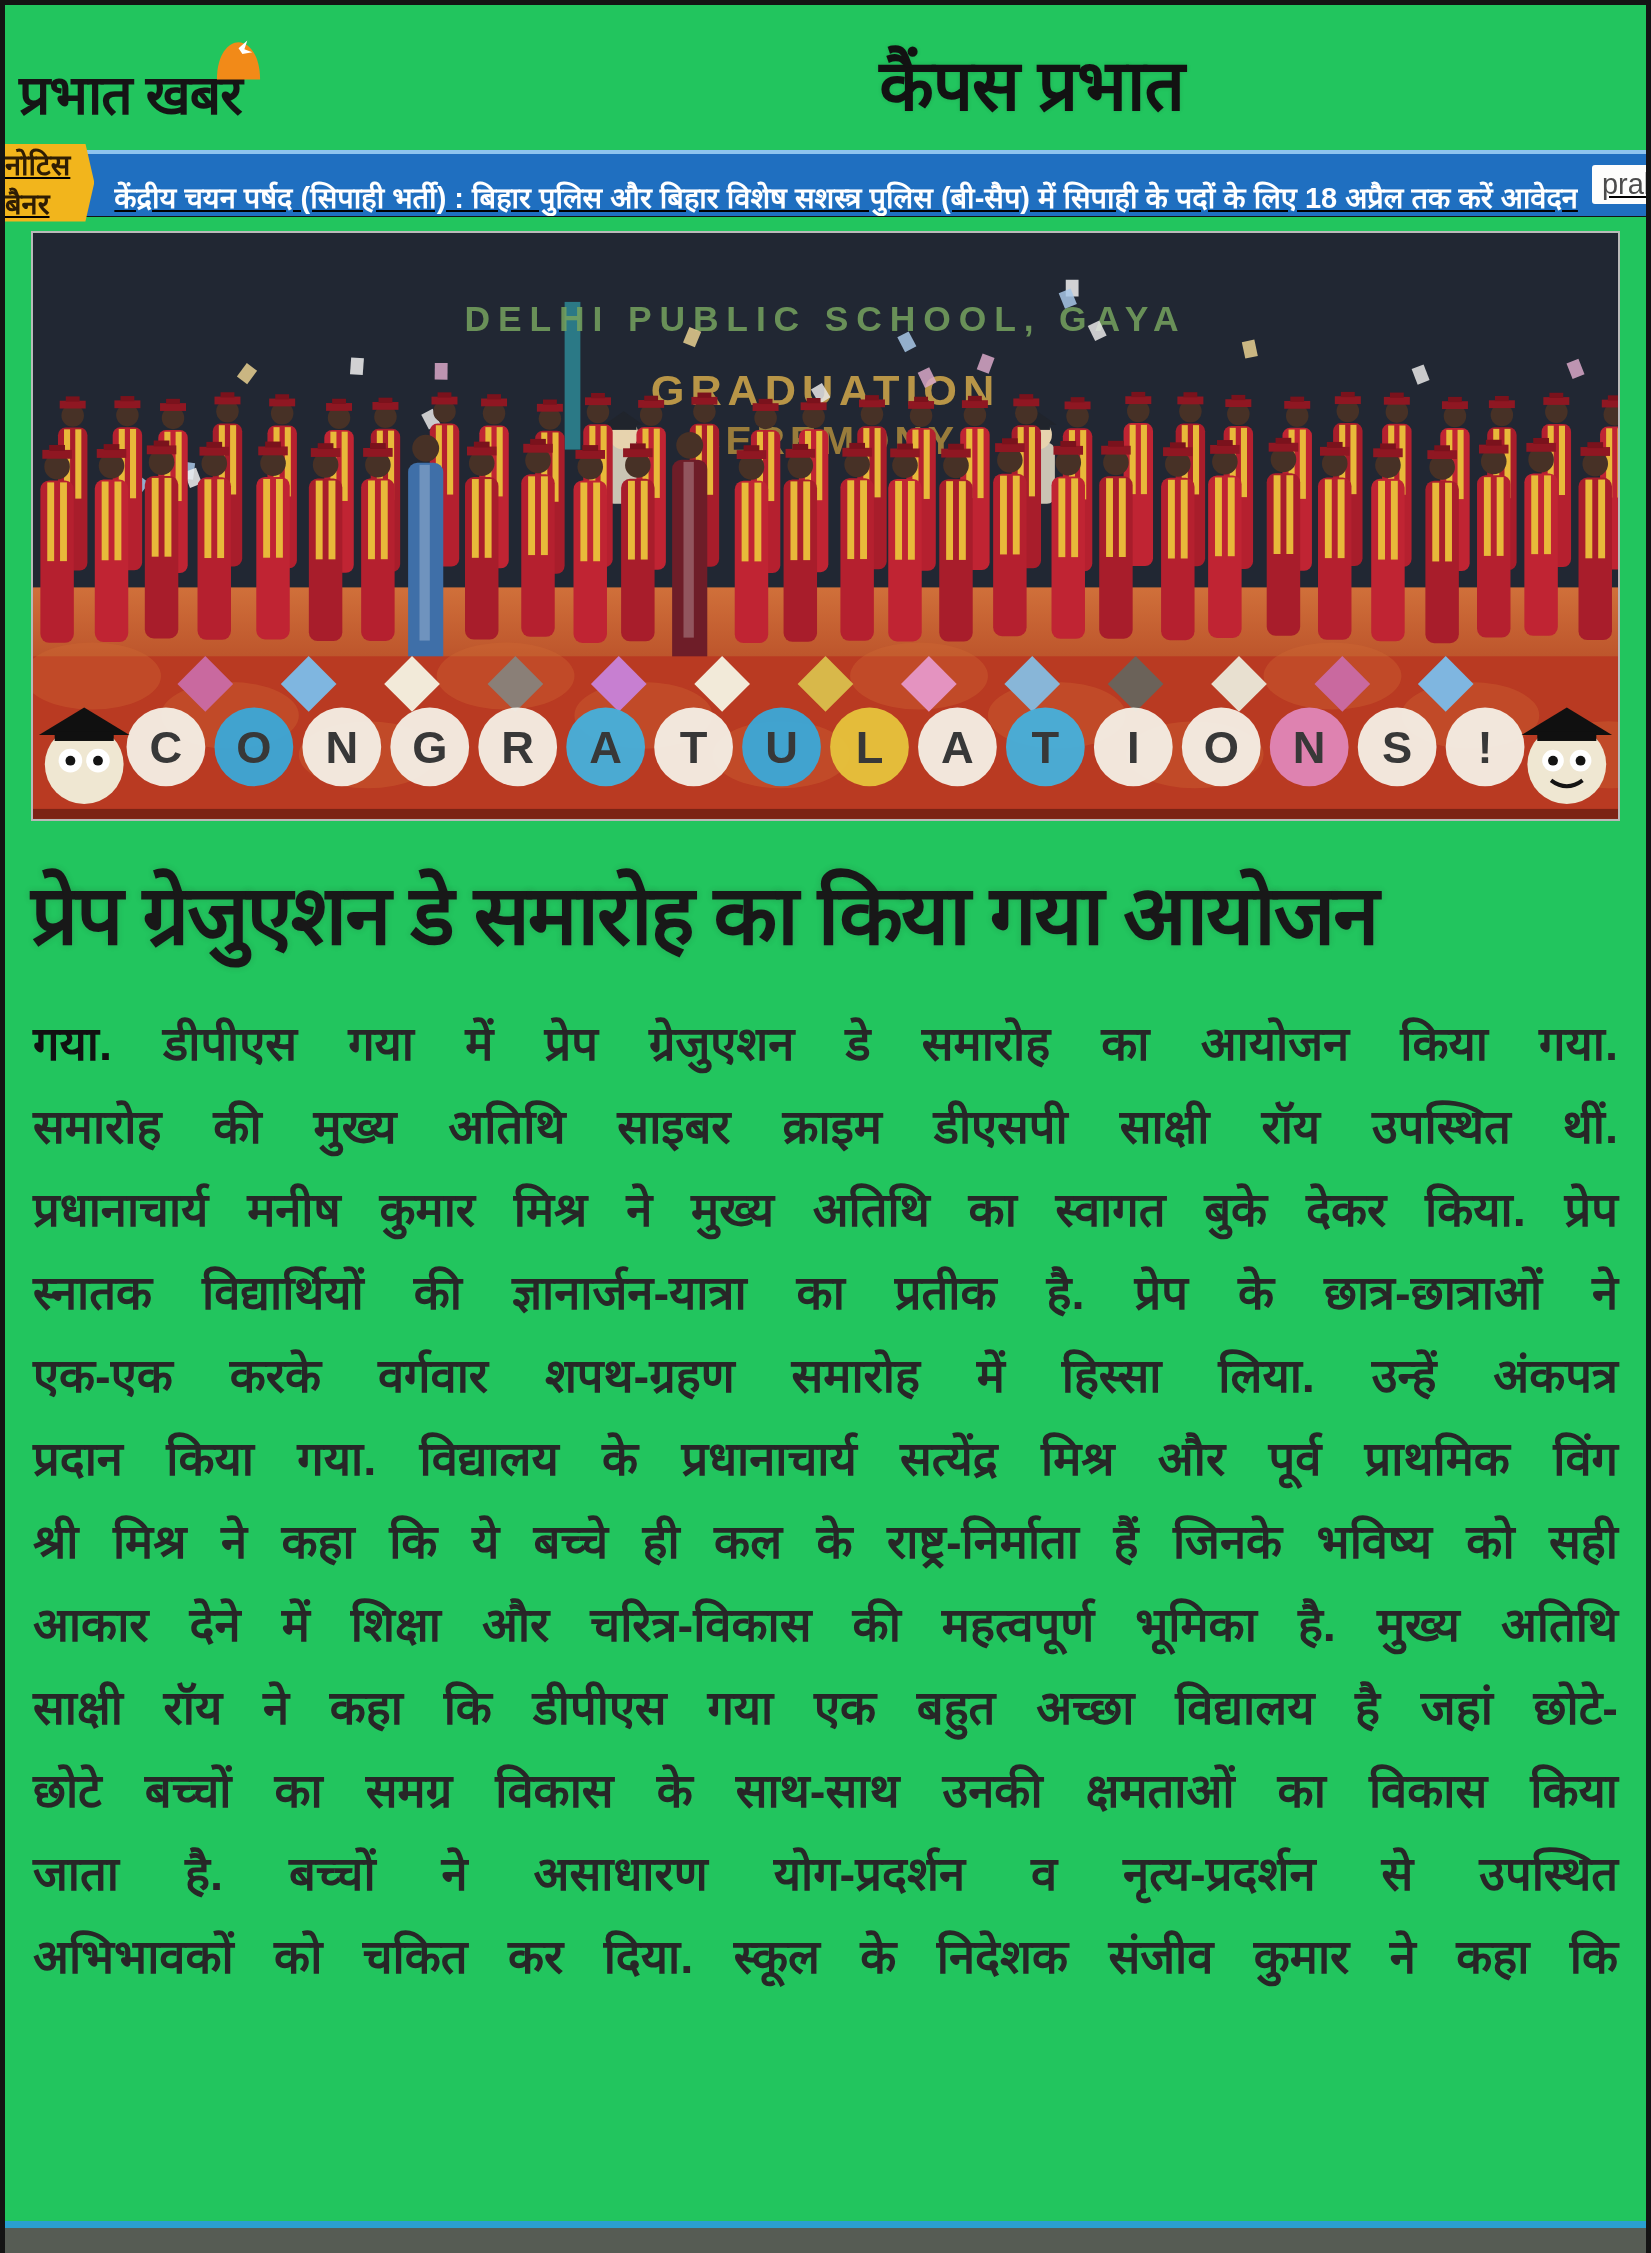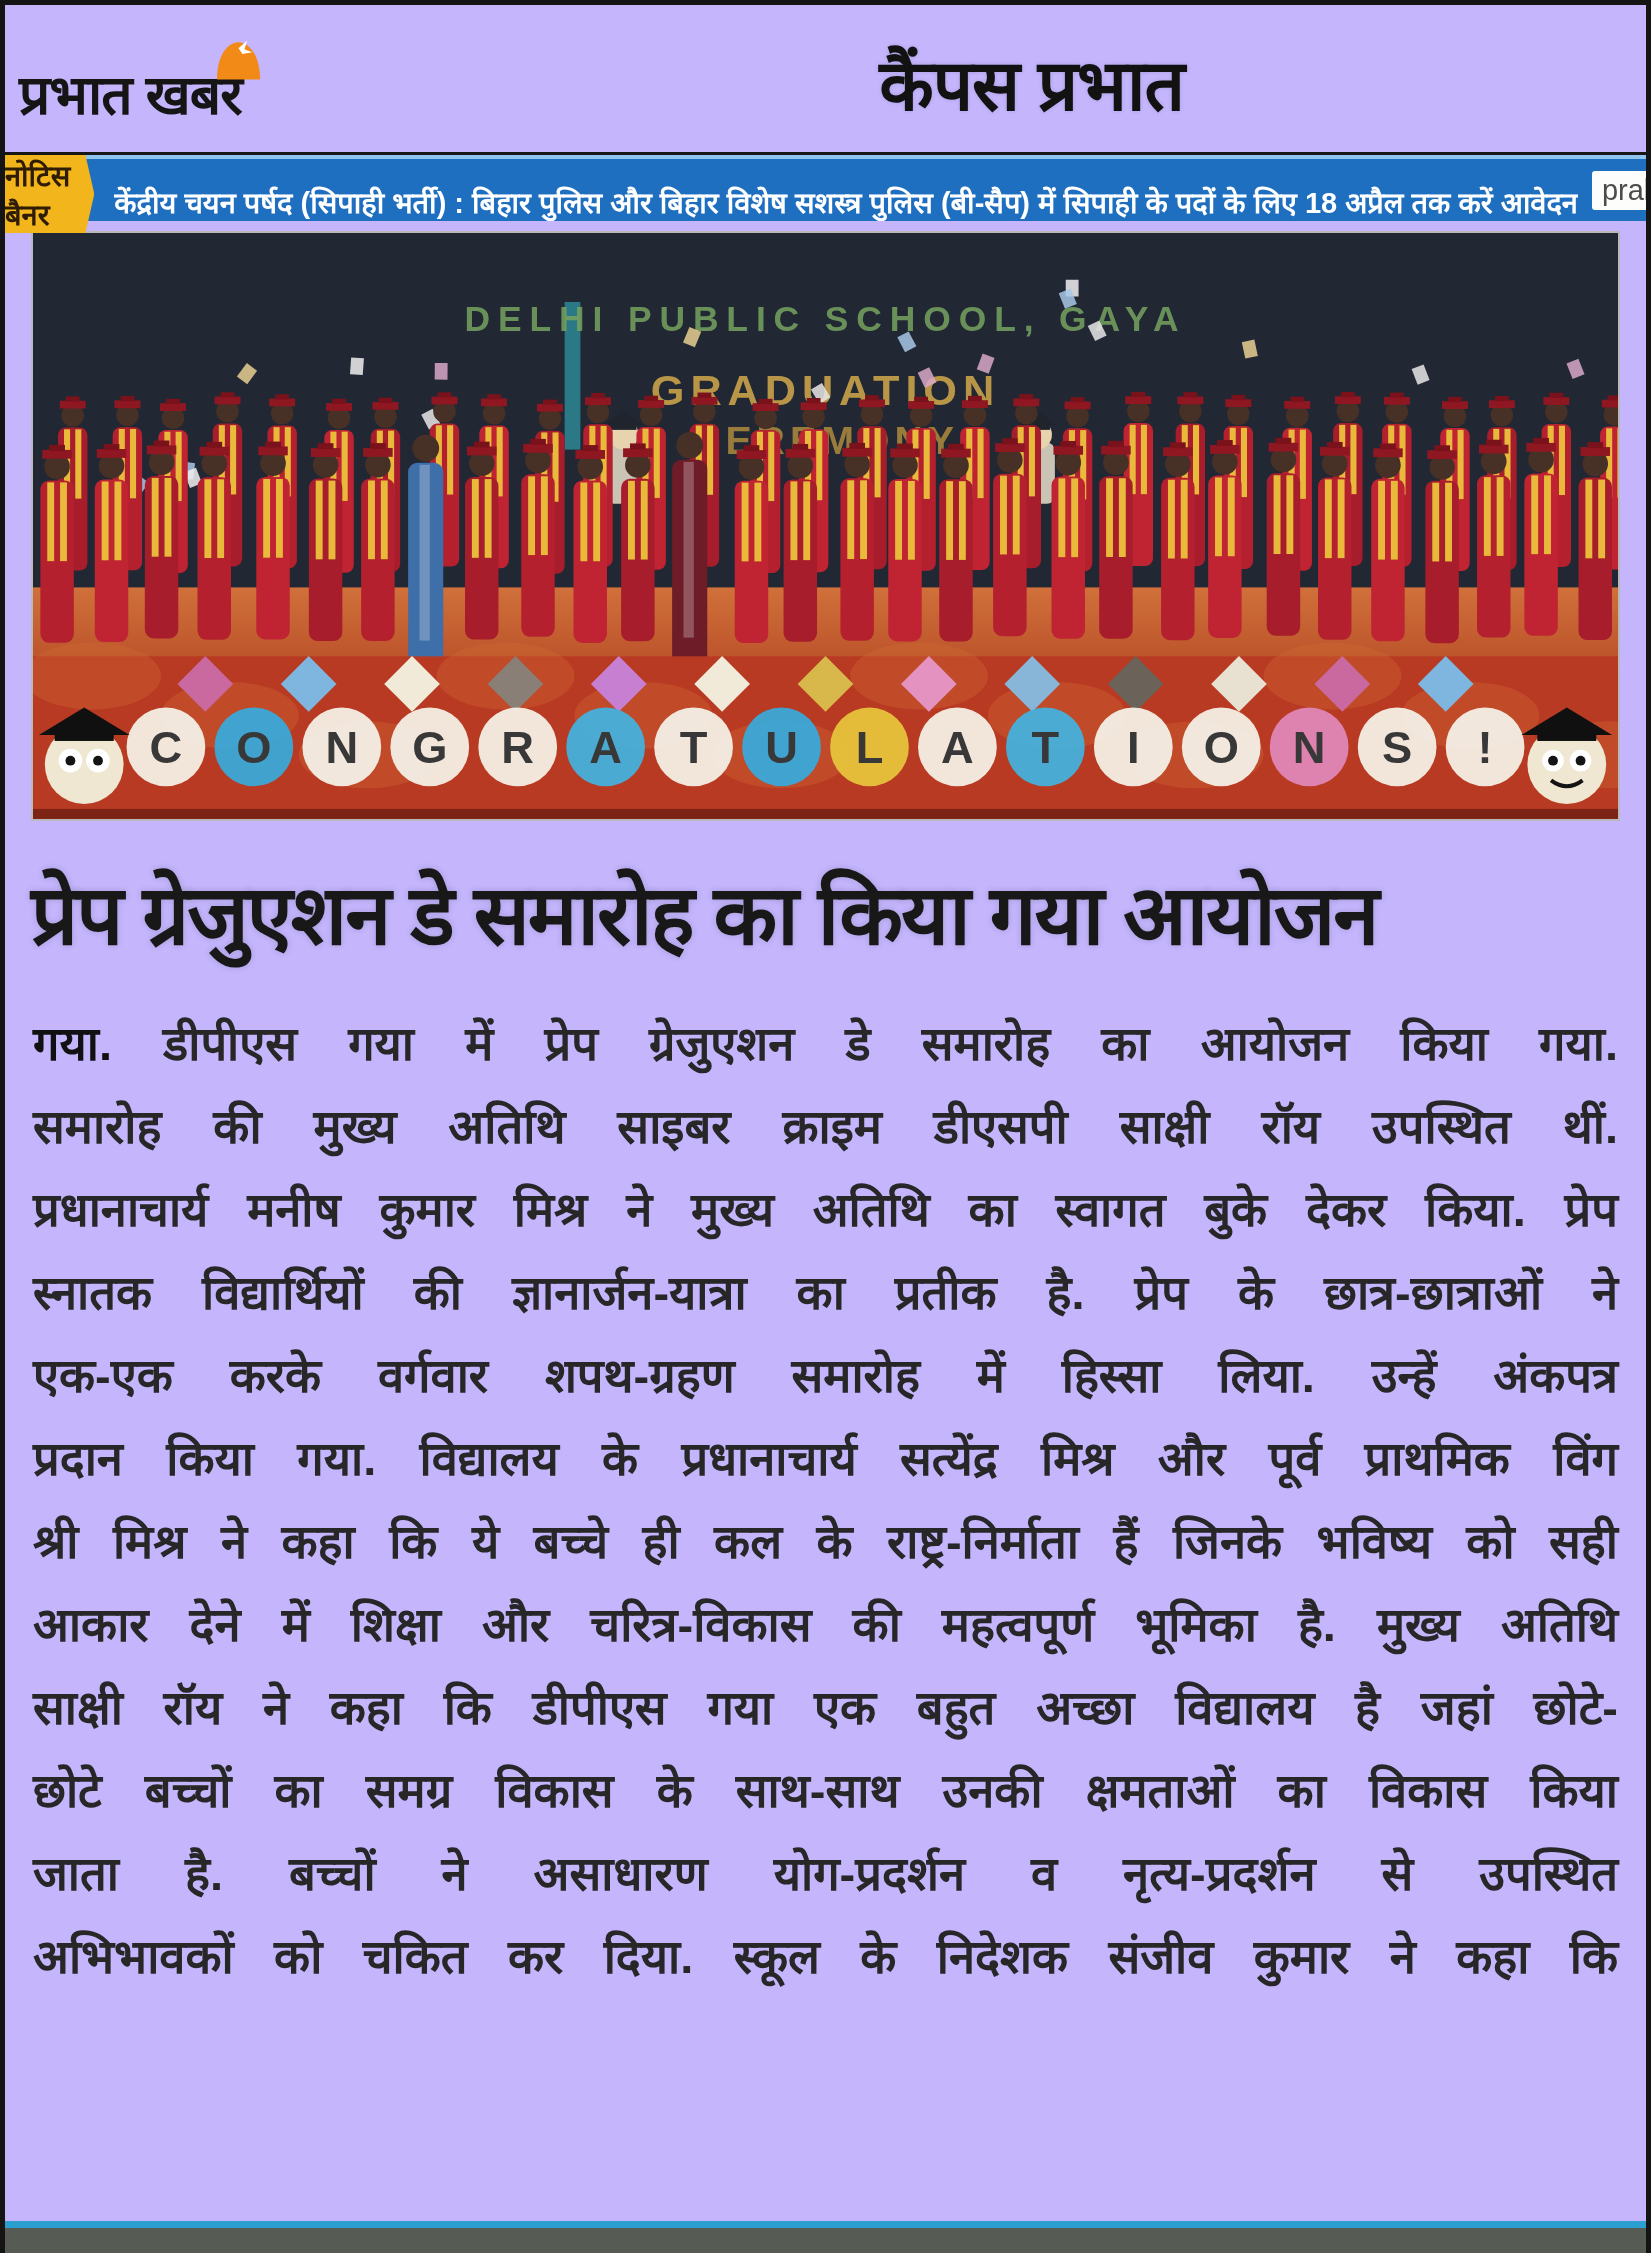--- a/index.html
+++ b/index.html
@@ -1,20 +1,20 @@
 <!DOCTYPE html>
 <html style="--banner-blue: #1f6fc0; --label-yellow: #f2b51c;"><head>
 <meta charset="utf-8">
 <style>
   * { margin:0; padding:0; box-sizing:border-box; }
   html,body { background:#ffffff; }
   body { font-family:"Liberation Sans","DejaVu Sans",sans-serif; }
   #page {
     position:relative; width:1651px; height:2253px; margin:0 auto;
-    background:#c4b5fd;
+    background:#22c55e;
     border-top:5px solid #141414; border-left:5px solid #141414; border-right:5px solid #141414;
     overflow:hidden;
   }
   
   .masthead {
     display:flex; align-items:center; justify-content:space-between;
     padding:14px 18px 6px 14px; height:147px;
   }
   .logo-wrap { position:relative; width:416px; }
   .logo-text {
@@ -29,21 +29,21 @@
   .mast-right { display:flex; align-items:center; gap:16px; }
   .dateline-block { text-align:right; color:#1c1c1c; }
   .place-day { font-size:27px; font-weight:800; }
   .issue-date { font-size:32px; font-weight:800; margin-top:2px; }
   .page-number {
     font-size:69px; font-weight:900; color:#111;
     border-left:3px solid #9a9a9a; padding-left:16px; line-height:1;
   }
   
   .rule-thin { height:3px; background:#161616; }
-  .notice-row { display:flex; align-items:flex-start; height:55px; }
+  .notice-row { display:flex; align-items:center; height:55px;text-decoration:underline; }
   .notice-label {
     width:297px; background:var(--label-yellow,#f2b51c);
     clip-path:polygon(0 0, 90% 0, 100% 50%, 90% 100%, 0 100%);
     display:flex; align-items:center; justify-content:center;
     font-size:29px; font-weight:800; color:#2e1d04; padding-right:24px;
   }
   .notice-blue {
     flex:1; background:var(--banner-blue,#1f6fc0); border-top:4px solid #8ec4ee;
     display:flex; align-items:center; margin-left:-28px; padding-left:48px;
     gap:14px;

